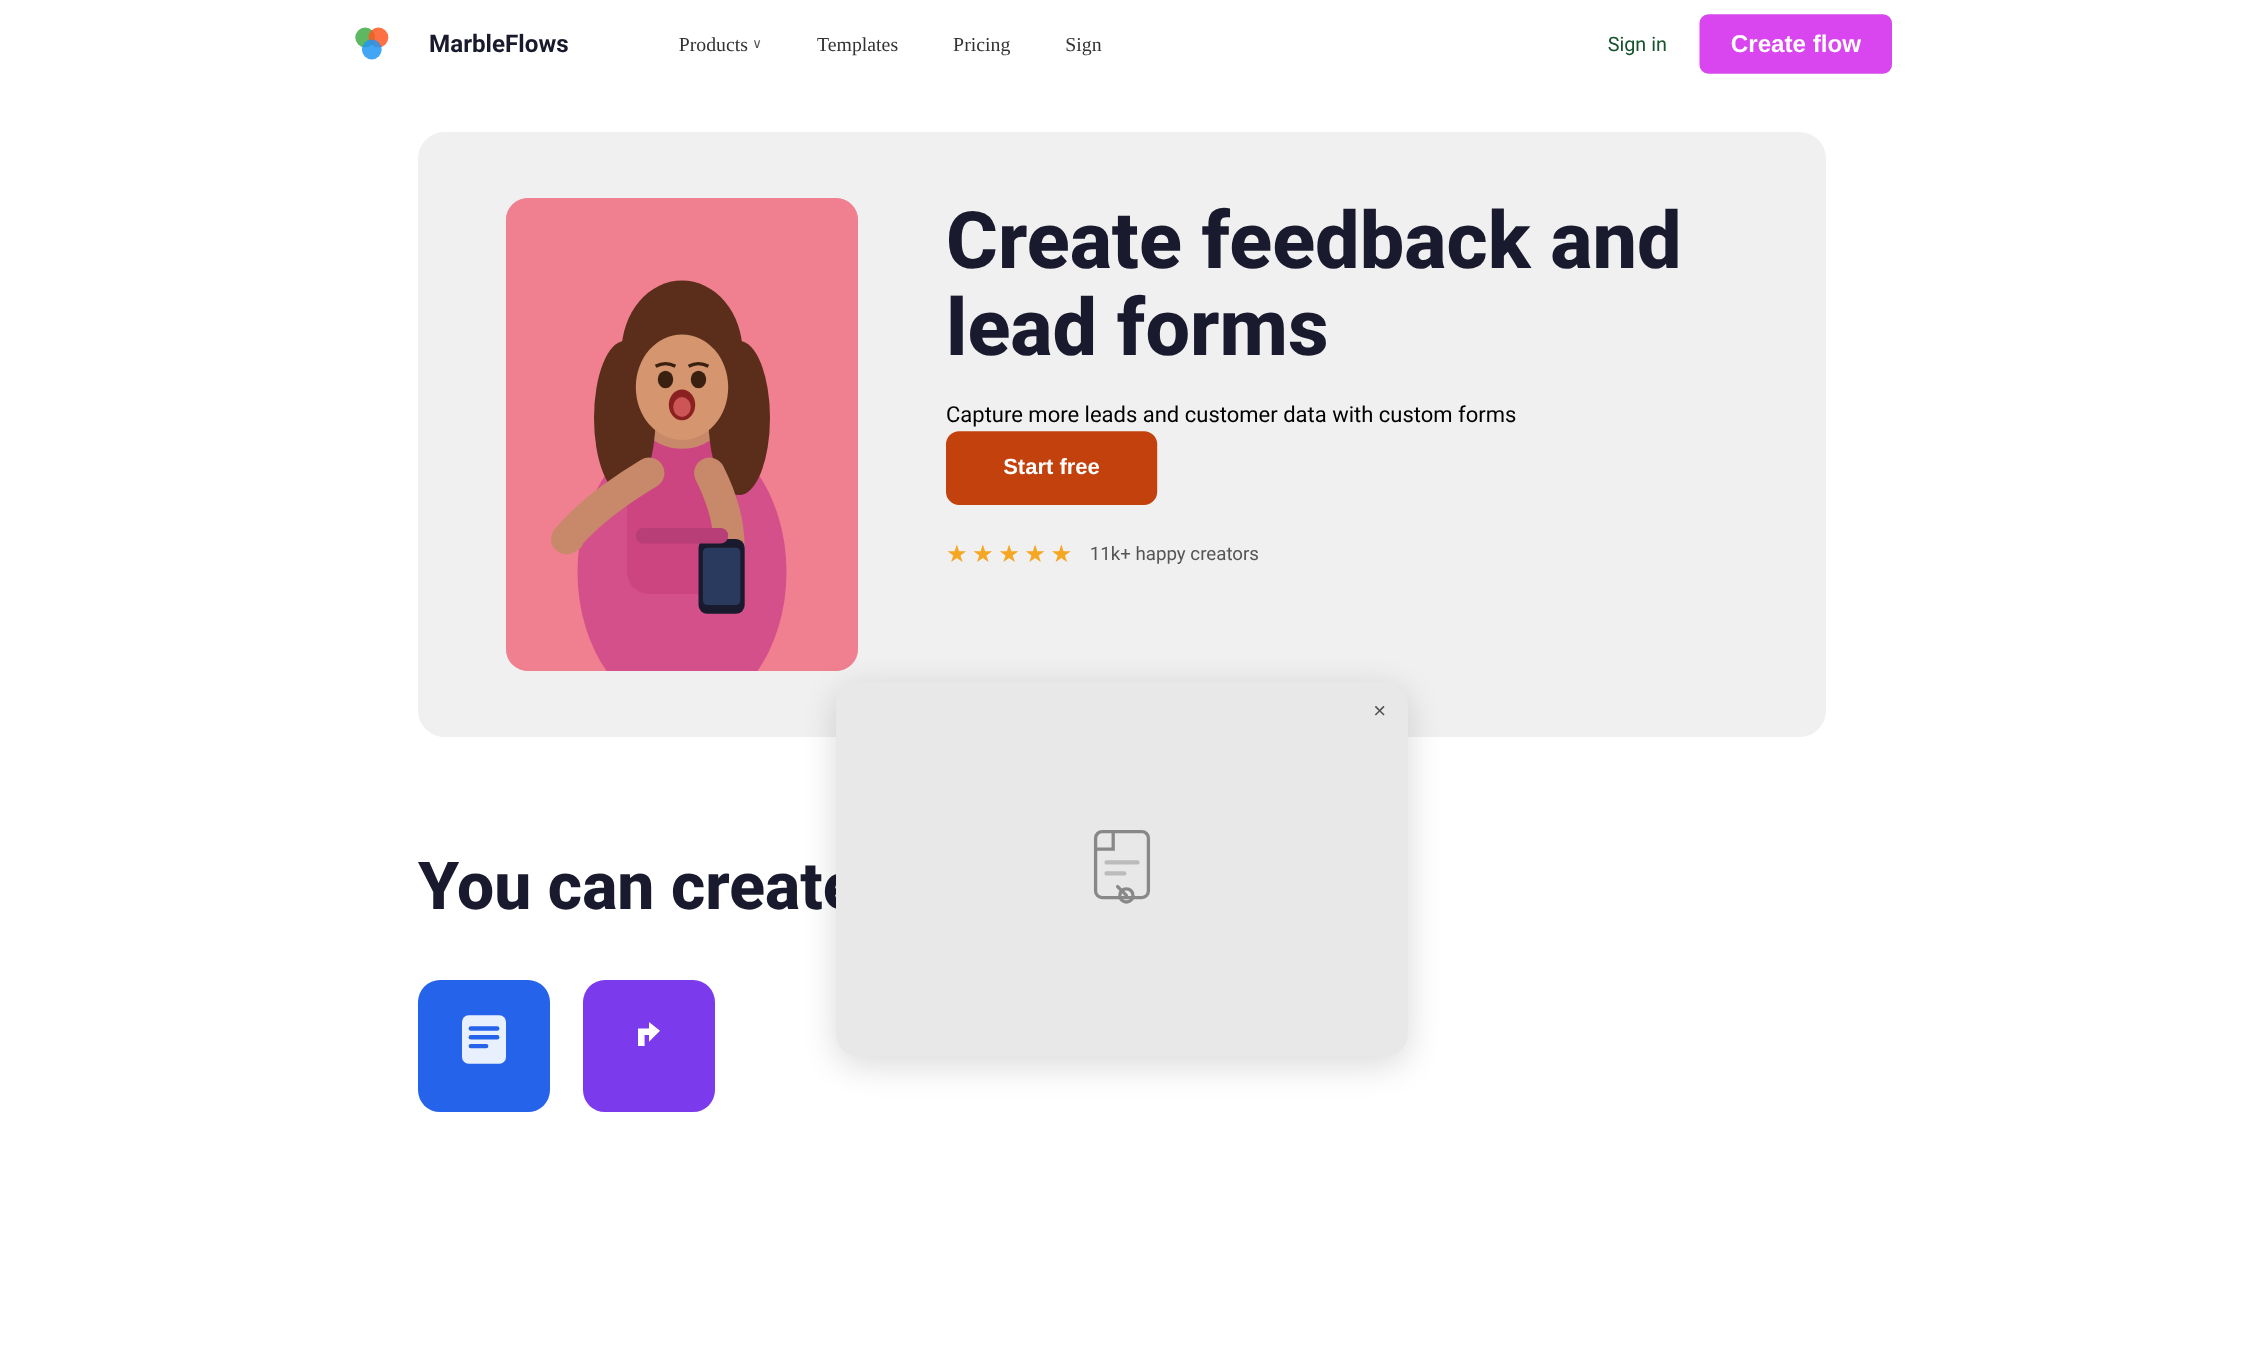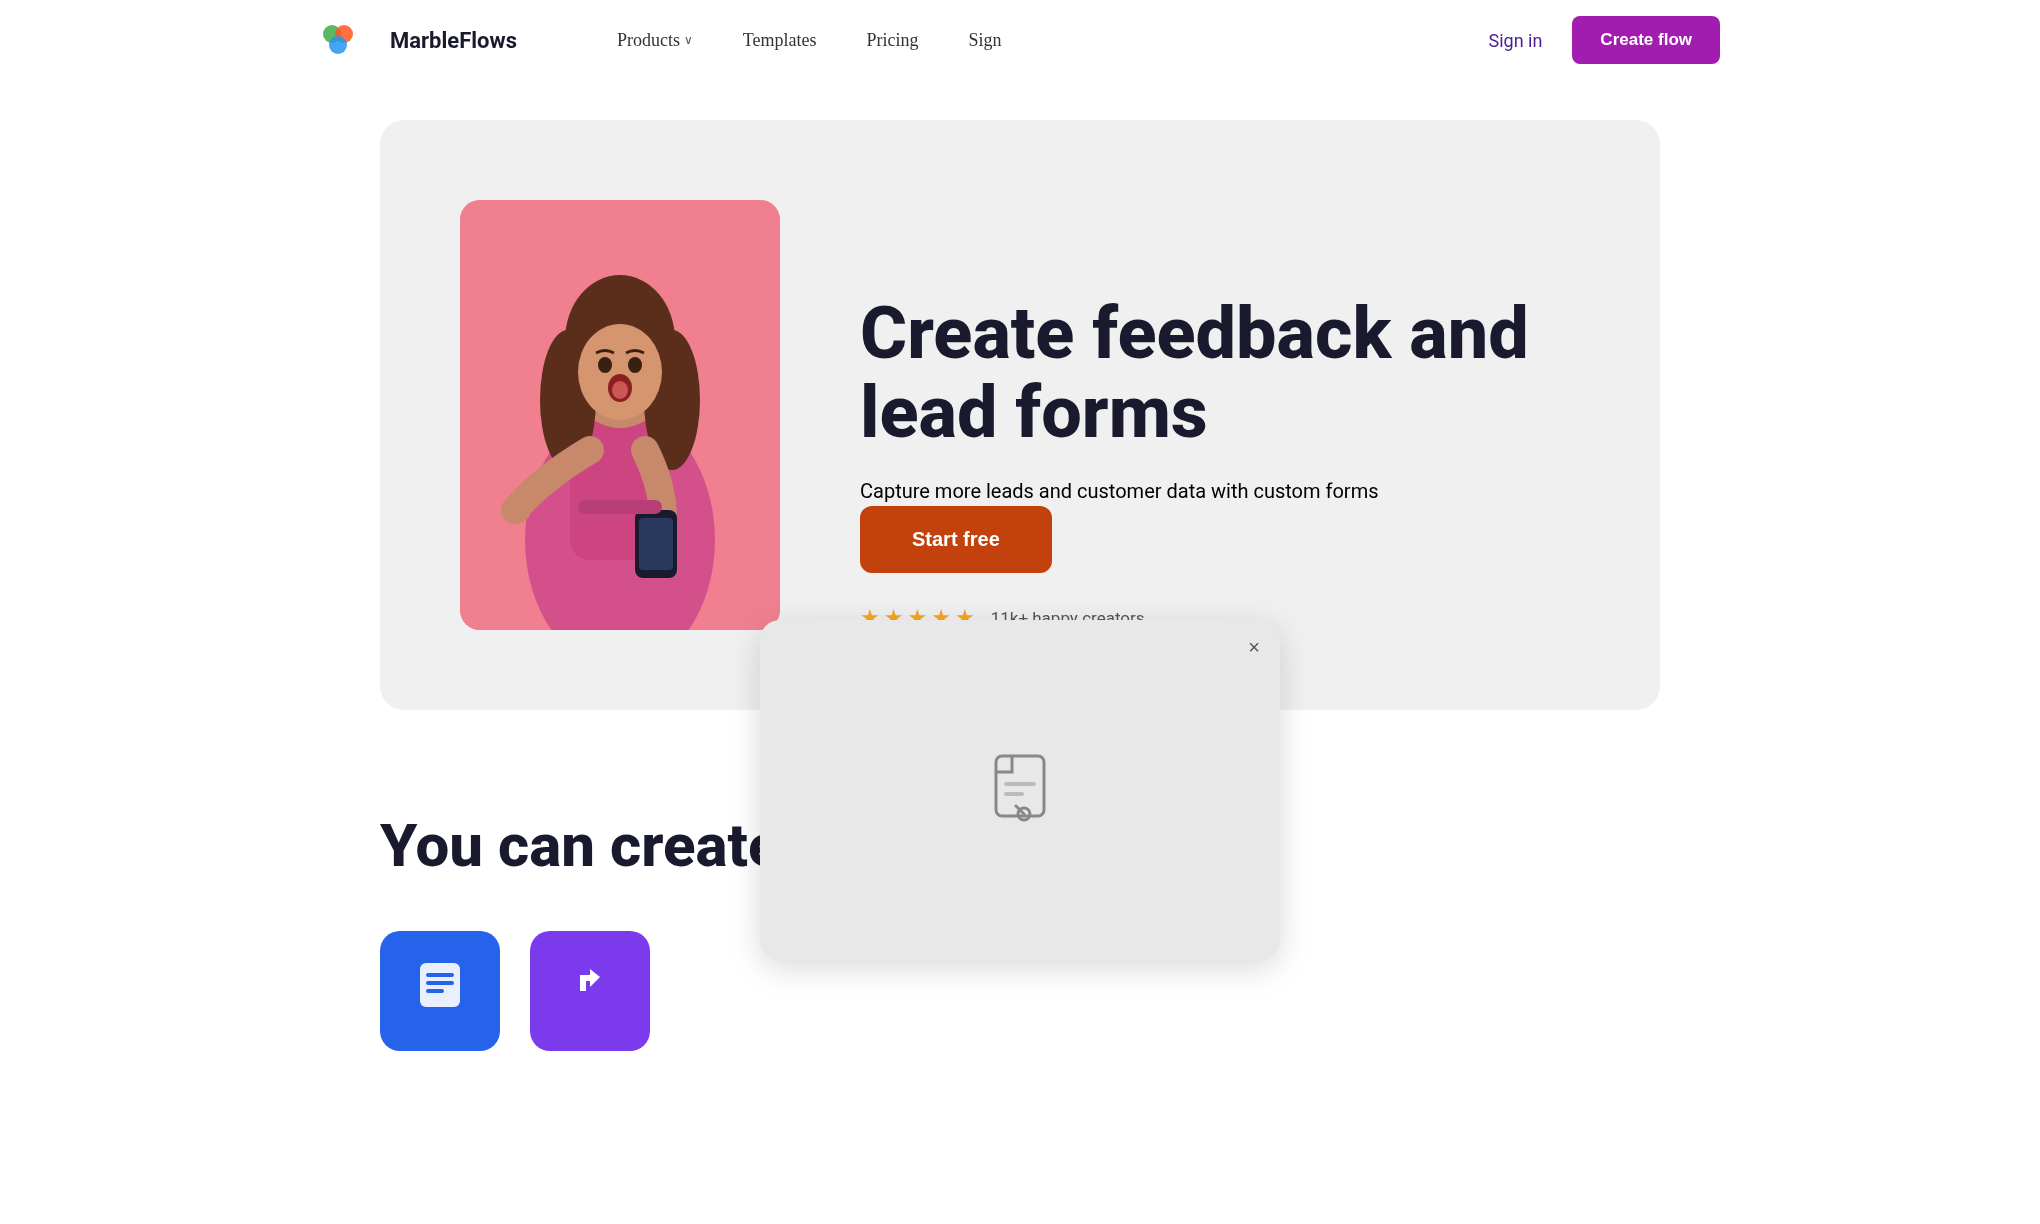--- a/index.html
+++ b/index.html
@@ -81,50 +81,50 @@
 
     .nav-actions {
       display: flex;
       align-items: center;
       gap: 30px;
       margin-left: auto;
     }
 
     .sign-in-link {
       font-size: 18px;
-      color: #4c1d95;
+      color: #14532d;
       text-decoration: none;
       cursor: pointer;
     }
 
     .create-flow-btn {
-      background: #a21caf;
+      background: #d946ef;
       color: #ffffff;
       border: none;
       border-radius: 8px;
       padding: 14px 28px;
-      font-size: 17px;
+      font-size: 22px;
       font-weight: 600;
       cursor: pointer;
       white-space: nowrap;
     }
 
     
     .hero-section {
       max-width: 1400px;
       margin: 0 auto;
       padding: 40px 60px;
     }
 
     .hero-card {
       background: #f0f0f0;
       border-radius: 24px;
-      padding: 80px 80px;
-      display: flex;
-      align-items: flex-end;
+      padding: 60px 80px;
+      display: flex;
+      align-items: flex-start;
       gap: 80px;
       min-height: 520px;
       position: relative;
     }
 
     .hero-image-container {
       width: 320px;
       min-width: 320px;
       height: 430px;
       border-radius: 20px;

